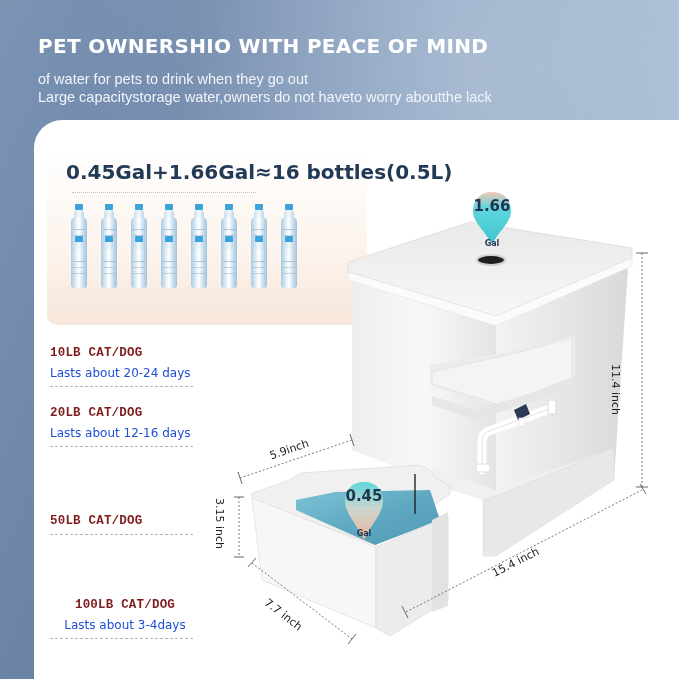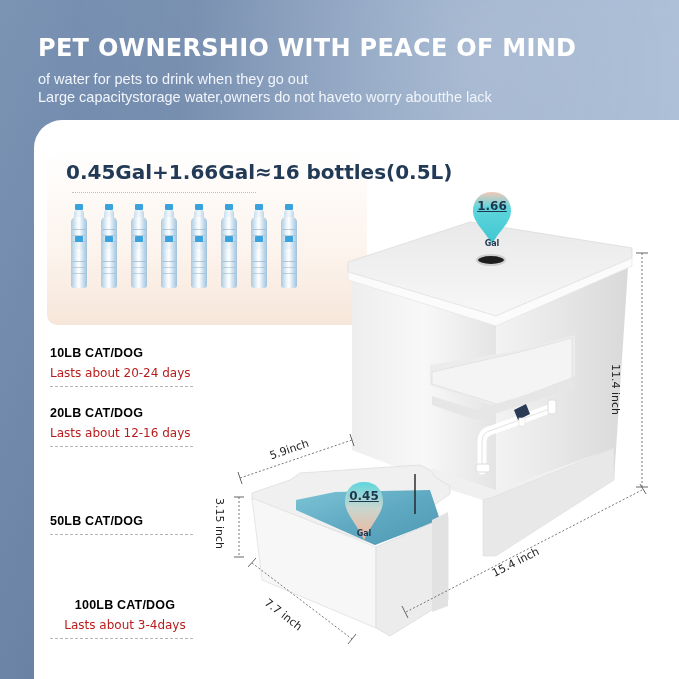--- a/index.html
+++ b/index.html
@@ -9,21 +9,21 @@
     font-family: "Liberation Sans", "DejaVu Sans", sans-serif;
     background: linear-gradient(100deg, #7c94b4 0%, #6f88ab 25%, #8aa2c2 55%, #9db3cf 80%, #b3c5dc 100%);
   }
   .bg-overlay {
     position: absolute; left: 0; top: 0; width: 679px; height: 679px;
     background: radial-gradient(ellipse at 70% 10%, rgba(255,255,255,0.25), rgba(255,255,255,0) 60%),
                 linear-gradient(180deg, rgba(255,255,255,0.0) 0%, rgba(60,85,120,0.15) 100%);
   }
   .headline {
     position: absolute; left: 38px; top: 34px;
-    color: #ffffff; font-weight: 700; font-size: 24px; letter-spacing: 0.3px;
+    color: #ffffff; font-weight: 700; font-size: 20px; letter-spacing: 0.3px;
     font-family: "DejaVu Sans", sans-serif;
     white-space: nowrap;
   }
   .subline {
     position: absolute; left: 38px; top: 70px; width: 560px;
     color: #f1f5fb; font-size: 14.5px; line-height: 18px;
     font-family: "Liberation Sans", sans-serif;
   }
   .card {
     position: absolute; left: 34px; top: 120px; width: 660px; height: 580px;
@@ -44,30 +44,30 @@
     border-top: 1px dotted #bfbfbf;
   }
   .bottles { position: absolute; left: 70px; top: 204px; width: 240px; height: 100px; }
   .bottle { position: absolute; width: 18px; height: 52px; }
   .bottle .cap { position: absolute; left: 5px; top: 0; width: 8px; height: 6px; background: #3aa3dd; border-radius: 1px; }
   .bottle .neck { position: absolute; left: 4px; top: 6px; width: 10px; height: 8px; background: linear-gradient(90deg,#c9dfee,#f2f8fc,#bcd6e8); border-radius: 3px 3px 0 0; }
   .bottle .body { position: absolute; left: 1px; top: 13px; width: 16px; height: 39px; background: linear-gradient(90deg,#a9c9e0 0%,#eaf3f9 35%,#ffffff 50%,#d5e6f2 70%,#9fc2dc 100%); border-radius: 5px 5px 3px 3px; }
   .bottle .body::after { content:""; position:absolute; left:2px; right:2px; top:12px; height:1px; background: rgba(120,160,190,0.5); box-shadow: 0 6px 0 rgba(120,160,190,0.4), 0 12px 0 rgba(120,160,190,0.4); }
 
   .pet-item { position: absolute; left: 50px; width: 150px; }
-  .pet-title { font-family: Liberation Sans, sans-serif; font-weight: 700; font-size: 12.5px; color: #000000; white-space: nowrap; letter-spacing: 0.2px; }
-  .pet-desc { margin-top: 6px; font-family: "DejaVu Sans", sans-serif; font-size: 12px; color: #b91c1c; white-space: nowrap; }
+  .pet-title { font-family: Liberation Mono, monospace; font-weight: 700; font-size: 12.5px; color: #7f1d1d; white-space: nowrap; letter-spacing: 0.2px; }
+  .pet-desc { margin-top: 6px; font-family: "DejaVu Sans", sans-serif; font-size: 12px; color: #1d4ed8; white-space: nowrap; }
   .pet-dash { margin-top: 6px; width: 143px; border-top: 1.5px dashed #b5b5b5; }
 
   .product { position: absolute; left: 0; top: 0; width: 679px; height: 679px; pointer-events: none; }
 
   .dim-label { position: absolute; font-family: "DejaVu Sans", sans-serif; font-size: 11px; color: #222; white-space: nowrap; }
   .pin { position: absolute; width: 44px; height: 56px; }
   .pin .pin-text { position: absolute; left: 0; top: 9px; width: 44px; text-align: center; font-family: "DejaVu Sans", sans-serif; color: #1f3550; font-weight: 600; }
-  .pin .pin-num { font-size: 12px; display:block; line-height: 14px; text-decoration: underline;}
+  .pin .pin-num { font-size: 15px; display:block; line-height: 14px;}
   .pin .pin-unit { font-size: 8px; display:block; line-height: 10px; margin-top: 26px;}
 </style>
 </head>
 <body>
 
 <div class="bg-overlay"></div>
 
 <div class="headline">PET OWNERSHIO WITH PEACE OF MIND</div>
 <div class="subline">
   <div>of water for pets to drink when they go out</div>

